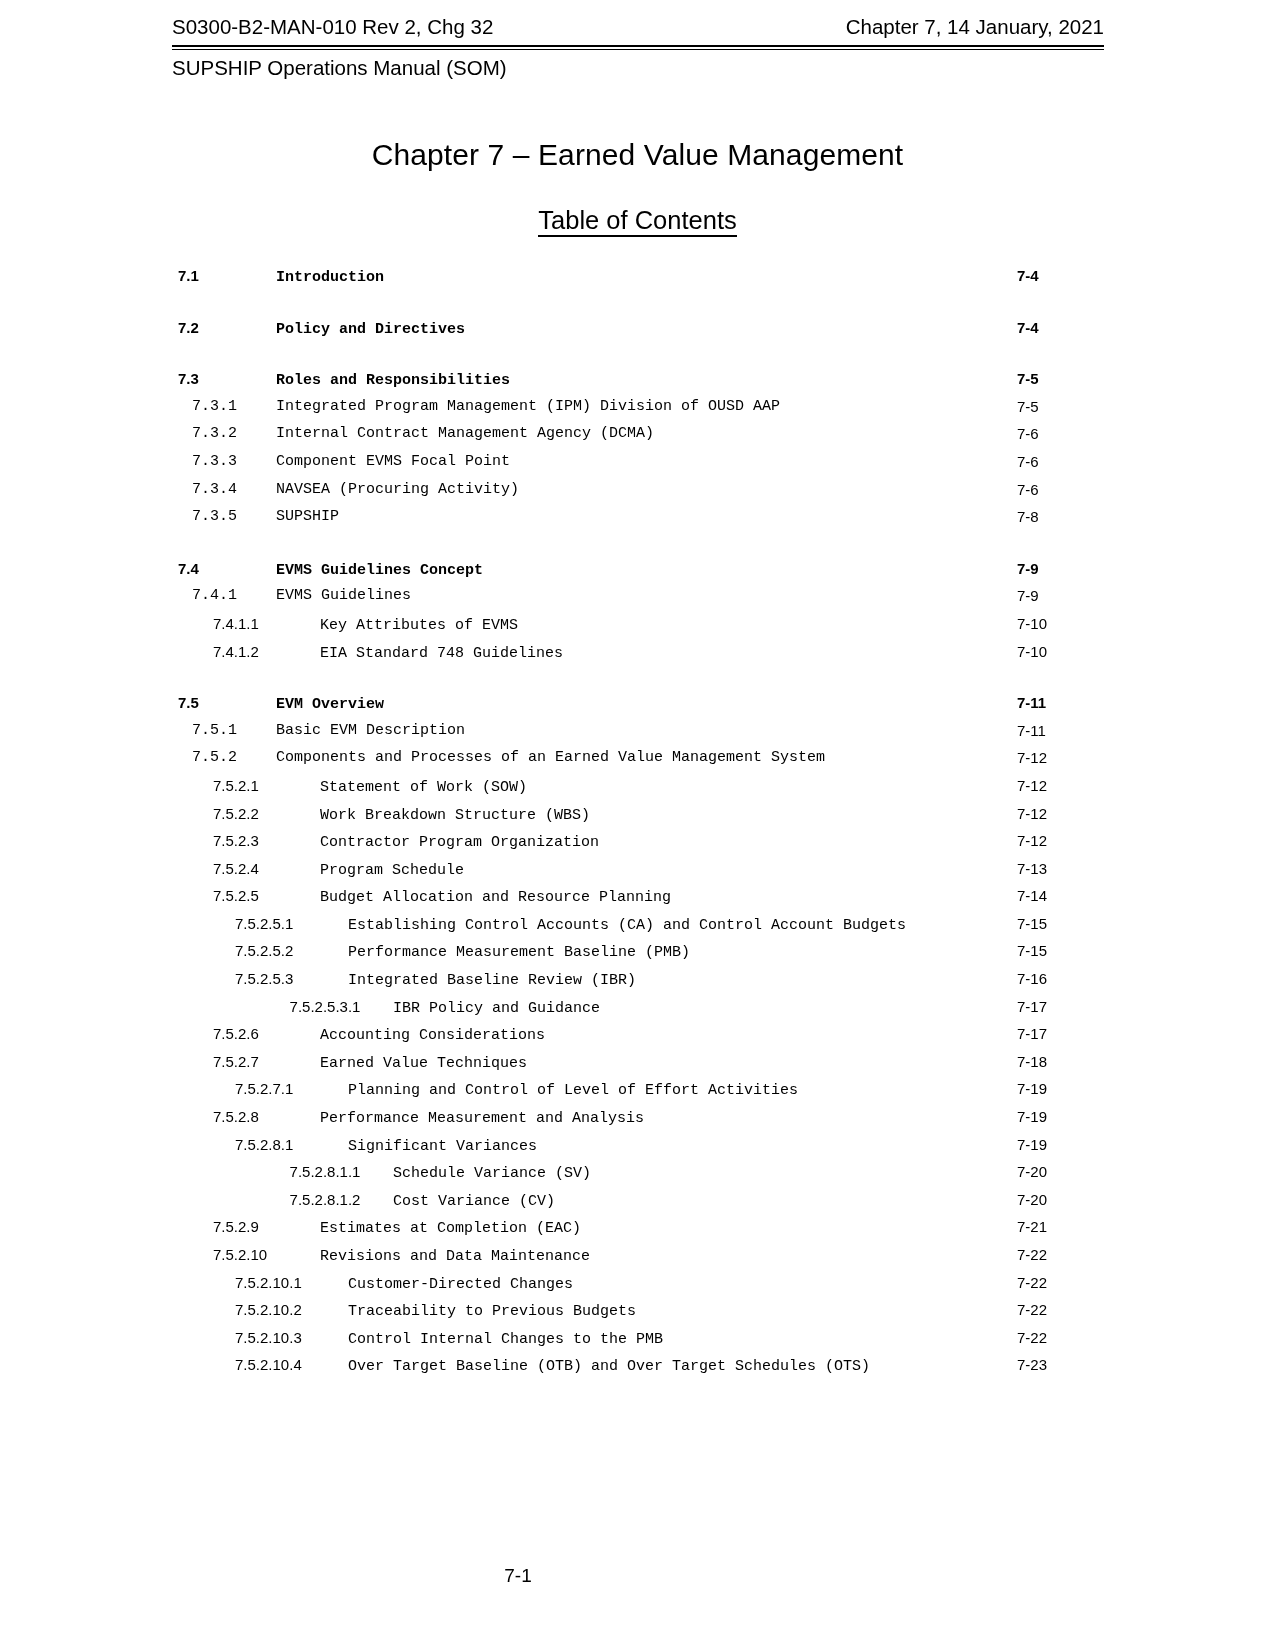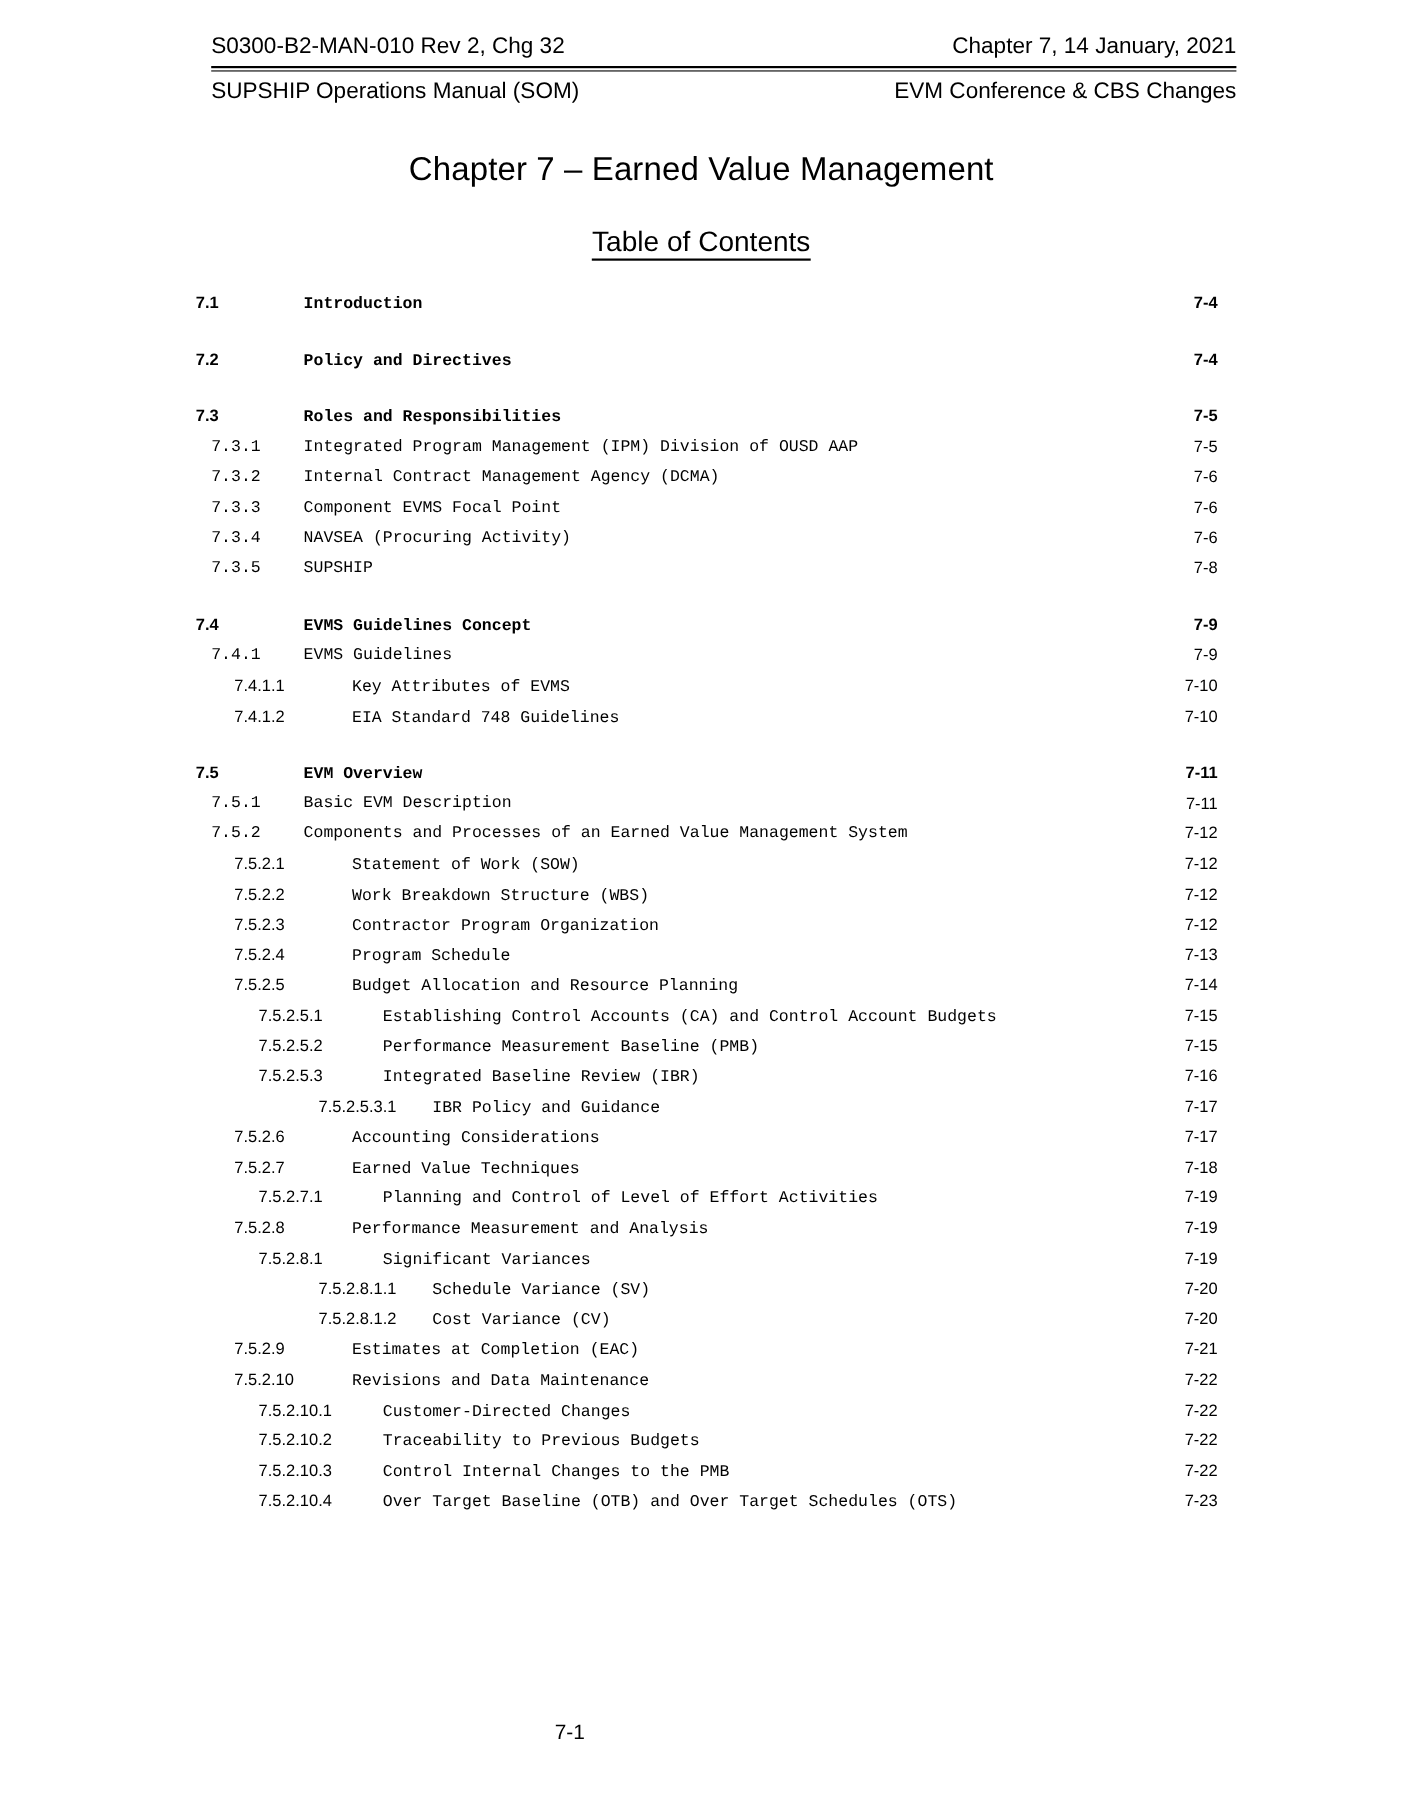--- a/index.html
+++ b/index.html
@@ -16,23 +16,22 @@
     font-family: "Liberation Sans", sans-serif;
     color: #000000;
     box-sizing: border-box;
     overflow: hidden;
   }
 
   
   .doc-header {
     position: absolute;
     left: 172px;
-    top: 27px;
+    top: 12px;
     width: 932px;
-    margin-left: 20px;
   }
   .hdr-row {
     display: flex;
     justify-content: space-between;
     align-items: baseline;
     font-size: 20.5px;
     line-height: 30px;
     white-space: nowrap;
   }
   .hdr-row-1 {
@@ -94,21 +93,20 @@
     flex: 0 0 auto;
   }
   .toc-text {
     flex: 0 0 auto;
     font-family: Liberation Mono, monospace;
   }
   .toc-page {
     position: absolute;
     right: 0;
     top: 0;
-    text-align: right;
     width: 90px;
   }
 
   
   .toc-entry.gap-before { margin-top: 24px; }
 
   
   .lvl1 { font-weight: bold; }
   .lvl1 .toc-num { width: 98px; padding-left: 6px; }
   .lvl1 .toc-text { }
@@ -145,21 +143,20 @@
 <div class="page">
 
   <div class="doc-header">
     <div class="hdr-row hdr-row-1">
       <span class="hdr-left">S0300-B2-MAN-010 Rev 2, Chg 32</span>
       <span class="hdr-right">Chapter 7, 14 January, 2021</span>
     </div>
     <div class="hdr-rule"></div>
     <div class="hdr-row hdr-row-2">
       <span class="hdr-left">SUPSHIP Operations Manual (SOM)</span>
-      <span class="hdr-right">EVM Conference &amp; CBS Changes</span>
     </div>
   </div>
 
   <div class="chapter-title">Chapter 7 – Earned Value Management</div>
 
   <div class="toc-title">
     <span>Table of Contents</span>
   </div>
 
   <div class="toc" id="toc-list">

